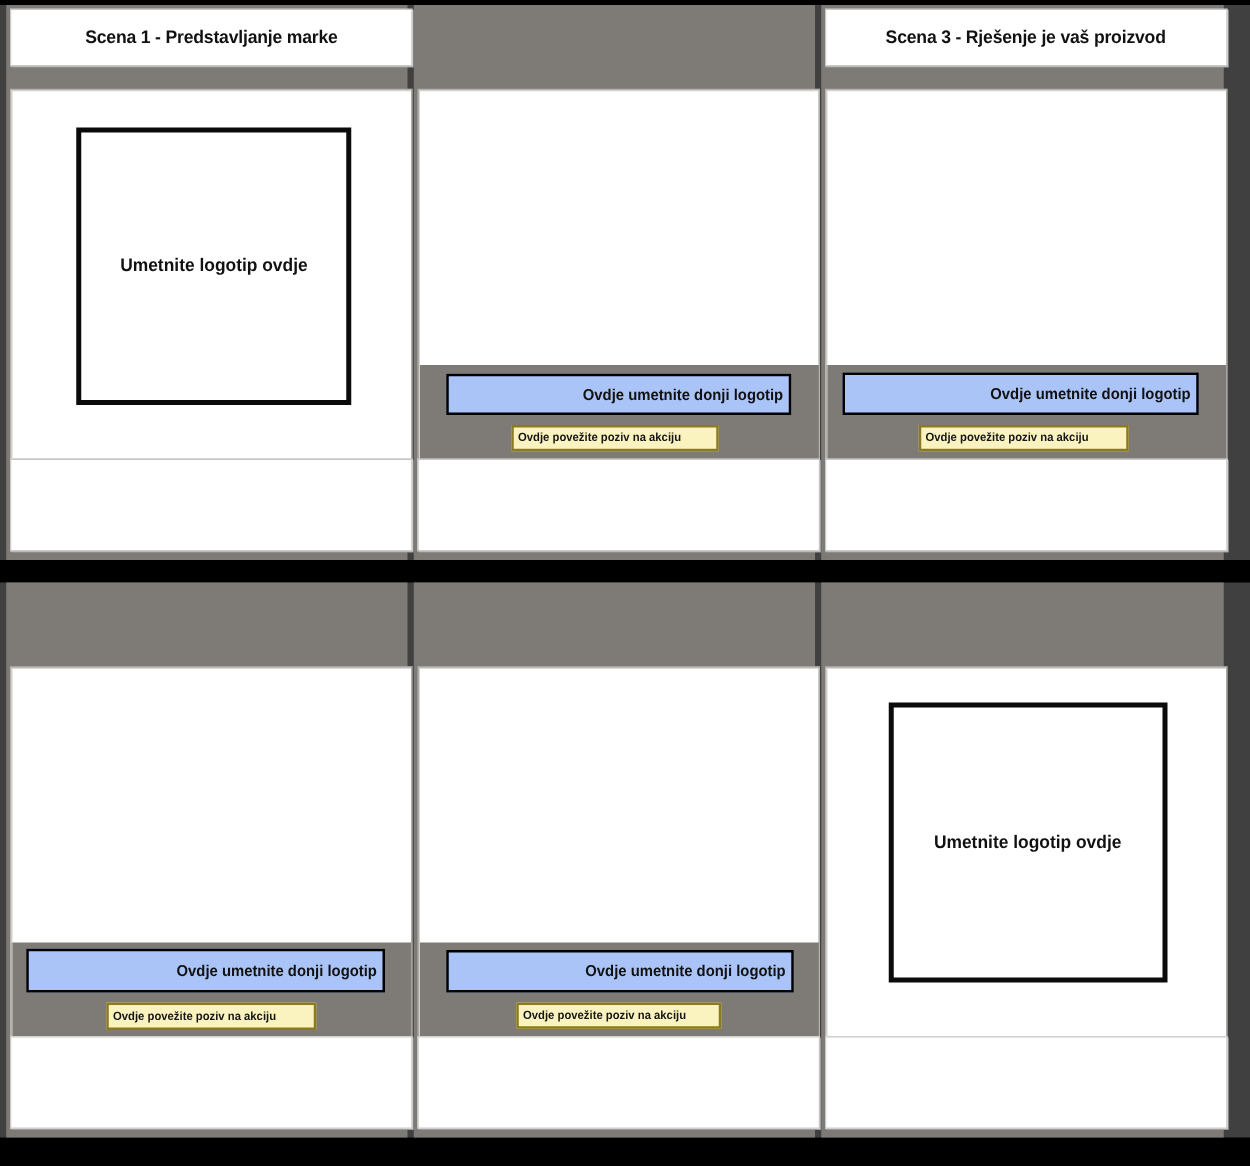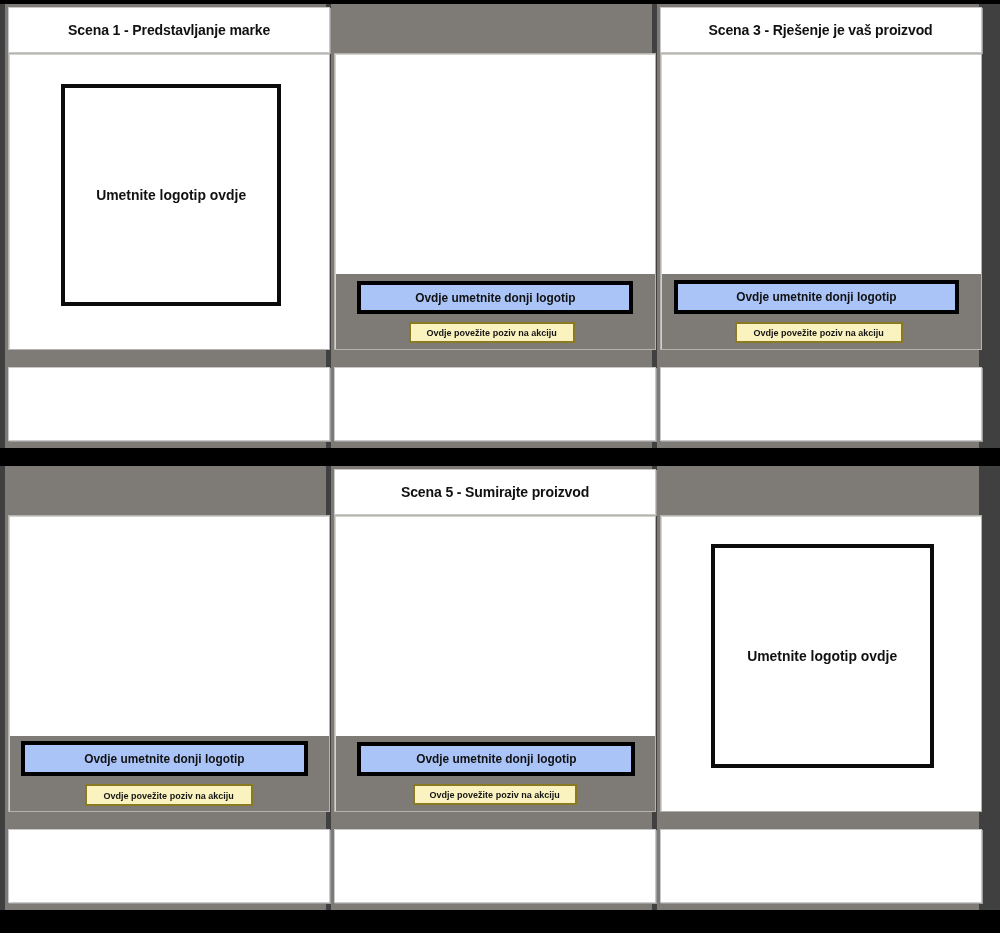--- a/index.html
+++ b/index.html
@@ -67,21 +67,21 @@
     letter-spacing: -0.15px;
     white-space: nowrap;
     text-align: center;
     transform: scaleX(0.97);
   }
 
   
   .scene {
     position: absolute;
     left: 3px;
-    top: 49px;
+    top: 67px;
     width: 322px;
     height: 297px;
     background: #7e7a75;
     border: 1px solid #b6b3af;
     box-sizing: border-box;
     overflow: hidden;
   }
   .scene-white {
     position: absolute;
     left: 0;
@@ -113,44 +113,44 @@
     font-size: 14.5px;
     color: #111111;
     white-space: nowrap;
     transform: scaleX(0.96);
   }
 
   
   .bottom-logo {
     position: absolute;
     background: #aac4f8;
-    border: 4px solid #000000;
-    box-sizing: border-box;
-    display: flex;
-    align-items: center;
-    justify-content: center;
+    border: 2px solid #000000;
+    box-sizing: border-box;
+    display: flex;
+    align-items: center;
+    justify-content: flex-end;
   }
   .bottom-logo-text {
     font-family: "Liberation Sans", sans-serif;
     font-weight: bold;
     font-size: 12.5px;
     color: #111111;
     white-space: nowrap;
     transform: scaleX(0.95);
   }
 
   
   .cta {
     position: absolute;
     background: #fbf3bf;
     border: 2px solid #8a7a22;
     box-sizing: border-box;
     display: flex;
     align-items: center;
-    justify-content: center;
+    justify-content: flex-start;
   }
   .cta-text {
     font-family: "Liberation Sans", sans-serif;
     font-weight: bold;
     font-size: 9.5px;
     color: #151515;
     white-space: nowrap;
     transform: scaleX(0.95);
   }
 
@@ -259,23 +259,20 @@
         <div class="cta">
           <span class="cta-text">Ovdje povežite poziv na akciju</span>
         </div>
       </div>
       <div class="caption">
         <span></span>
       </div>
     </div>
 
     <div class="cell">
-      <div class="title-bar">
-        <span class="title-text">Scena 5 - Sumirajte proizvod</span>
-      </div>
       <div class="scene with-bar pos-d">
         <div class="scene-white"></div>
         <div class="bottom-logo">
           <span class="bottom-logo-text">Ovdje umetnite donji logotip</span>
         </div>
         <div class="cta">
           <span class="cta-text">Ovdje povežite poziv na akciju</span>
         </div>
       </div>
       <div class="caption">

